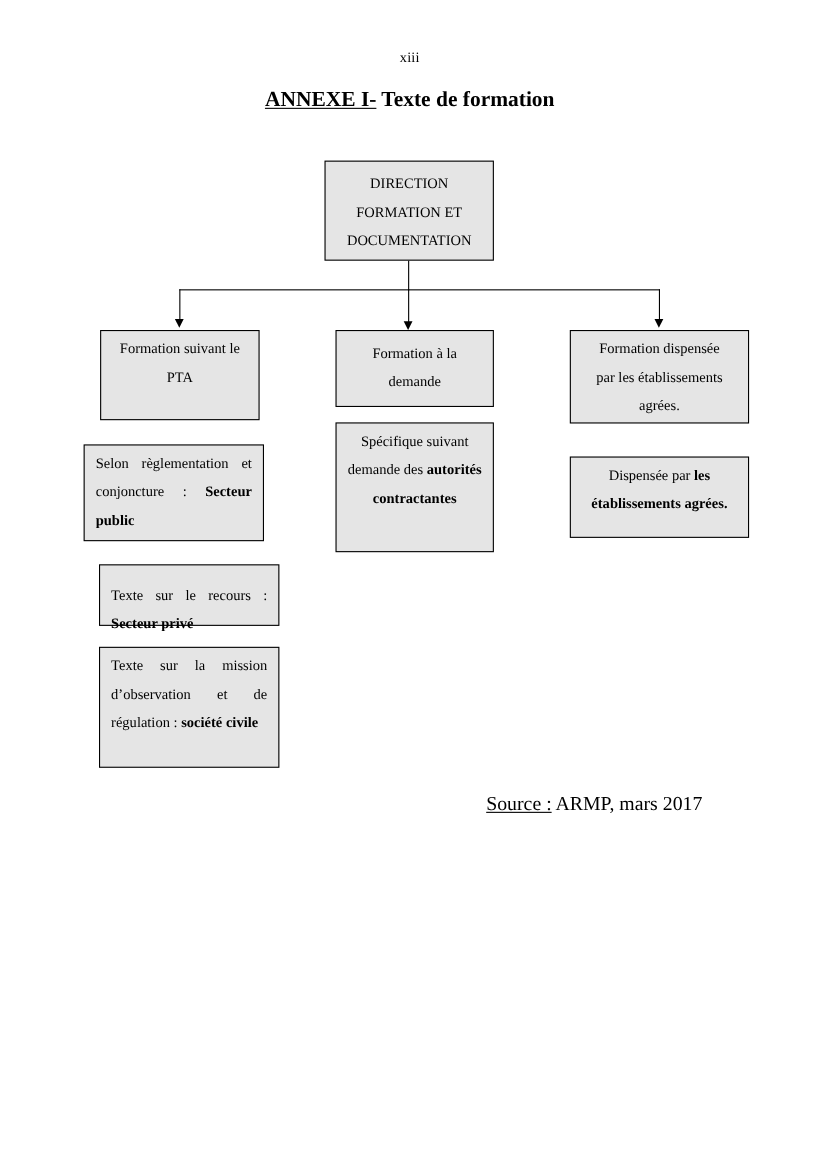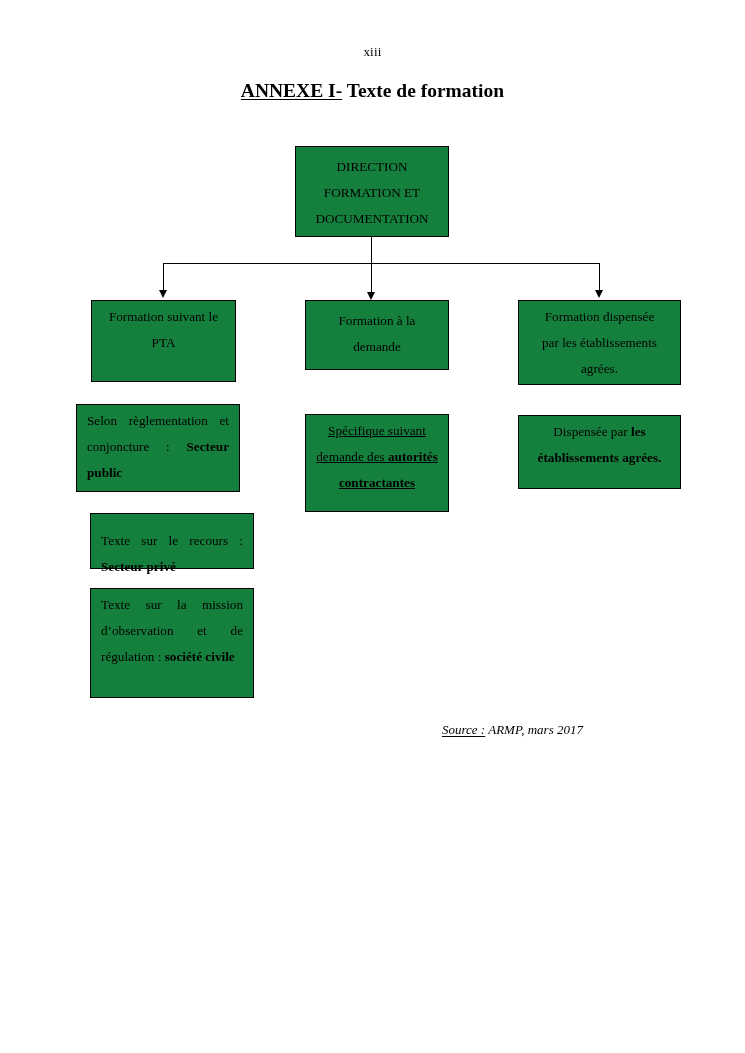--- a/index.html
+++ b/index.html
@@ -45,21 +45,21 @@
   .doc-title .u {
     text-decoration: underline;
     text-underline-offset: 2px;
   }
 
   
   .box {
     position: absolute;
     box-sizing: border-box;
     border: 1.1px solid #000000;
-    background: #15803d;
+    background: #e5e5e5;
     font-size: 13.2px;
     line-height: 26px;
   }
   .box .inner {
     padding: 0 9px;
   }
   .box.center .inner {
     text-align: center;
   }
   .box.justify .inner {
@@ -106,25 +106,24 @@
   
   #box-secteur-public {
     left: 76px;
     top: 404px;
     width: 164px;
     height: 88px;
     padding-top: 3px;
   }
   #box-autorites {
     left: 305px;
-    top: 414px;
+    top: 384px;
     width: 144px;
-    height: 98px;
-    padding-top: 3px;
-    text-decoration: underline;
+    height: 118px;
+    padding-top: 3px;
   }
   #box-dispensee {
     left: 518px;
     top: 415px;
     width: 163px;
     height: 74px;
     padding-top: 3px;
   }
   #box-secteur-prive {
     left: 90px;
@@ -165,24 +164,23 @@
   }
   #ah-left  { left: 159.2px; top: 290px; }
   #ah-mid   { left: 367.2px; top: 292px; }
   #ah-right { left: 594.8px; top: 290px; }
 
   
   .source {
     position: absolute;
     left: 442px;
     top: 721px;
-    font-size: 13px;
+    font-size: 18px;
     line-height: 18px;
     white-space: nowrap;
-    font-style: italic;
   }
   .source .u {
     text-decoration: underline;
     text-underline-offset: 2px;
   }
 </style>
 </head>
 <body>
 
 <div id="page">

